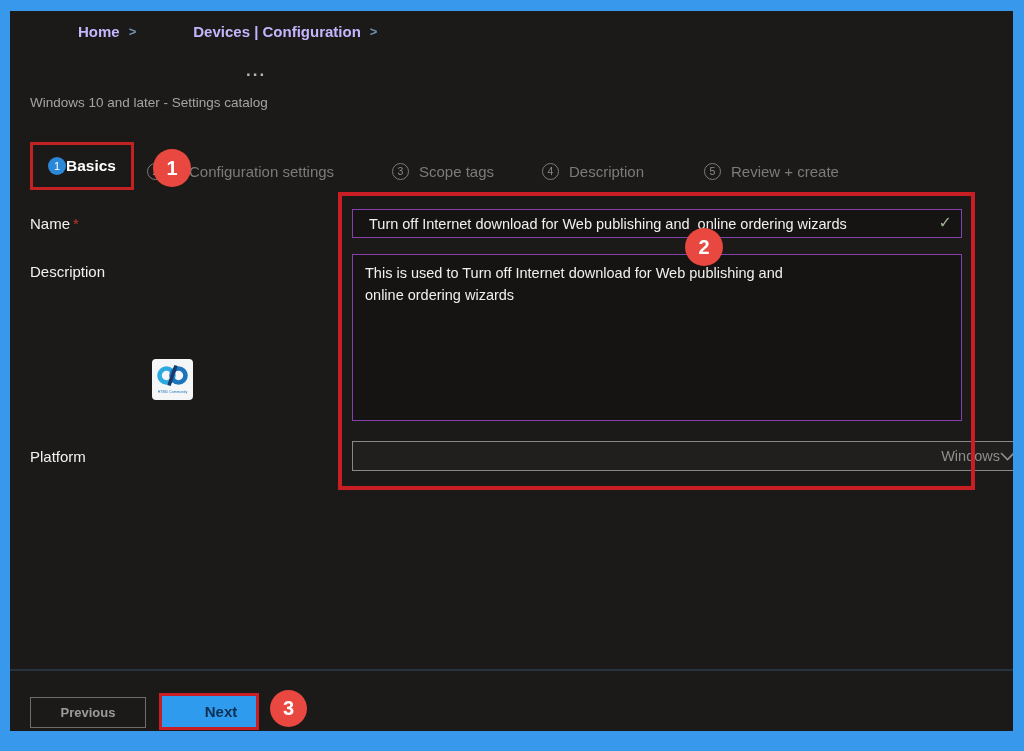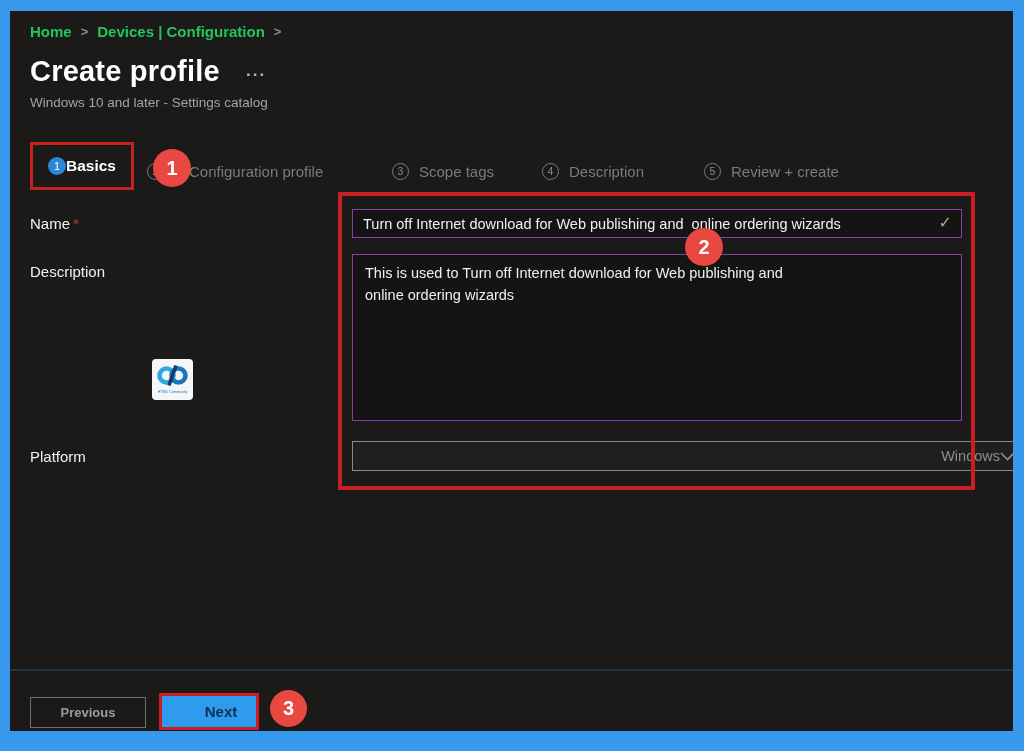--- a/index.html
+++ b/index.html
@@ -18,21 +18,21 @@
     background:#1b1a19;
     overflow:hidden;
   }
   
   .breadcrumb {
     position:absolute; left:20px; top:12px;
     font-size:15px; font-weight:bold; color:#459df2;
     display:flex; align-items:center; gap:9px;
     white-space:nowrap;
   }
-  .crumb { color:#22c55e; cursor:pointer; }
+  .crumb { color:#c4b5fd; cursor:pointer;margin-left:48px; }
   .crumb-sep { color:#6f93b5; font-weight:bold; font-size:13px; }
   
   .page-title {
     position:absolute; left:20px; top:44px;
     font-size:29px; font-weight:bold; color:#ffffff;
     letter-spacing:0.2px;
   }
   .title-ellipsis {
     position:absolute; left:236px; top:50px;
     color:#b6b4b2; font-size:17px; font-weight:bold; letter-spacing:2px;
@@ -93,21 +93,21 @@
   .field-label {
     position:absolute; left:20px;
     font-size:15px; color:#f3f1ef;
   }
   .req { color:#c0392b; margin-left:3px; }
   .name-wrap { position:absolute; left:342px; top:198px; width:610px; height:29px; }
   .text-input {
     width:100%; height:100%;
     background:#151413; border:1.8px solid #8440ad;
     color:#f2f0ee; font-size:14.5px; font-family:inherit;
-    padding:0 30px 0 10px; outline:none;
+    padding:0 30px 0 16px; outline:none;
   }
   .valid-check {
     position:absolute; right:10px; top:4px;
     color:#9bb58f; font-size:16px; font-weight:bold;
   }
   .desc-box {
     position:absolute; left:342px; top:243px; width:610px; height:167px;
     background:#151413; border:1.8px solid #8440ad;
     color:#f2f0ee; font-size:14.5px; line-height:22px;
     padding:7px 12px; white-space:pre-wrap; cursor:text;
@@ -146,34 +146,33 @@
 <div class="frame">
   <div class="screen">
 
     <nav class="breadcrumb">
       <span class="crumb">Home</span>
       <span class="crumb-sep">&gt;</span>
       <span class="crumb">Devices | Configuration</span>
       <span class="crumb-sep">&gt;</span>
     </nav>
 
-    <h1 class="page-title">Create profile</h1>
     <button class="title-ellipsis">...</button>
     <div class="subtitle">Windows 10 and later - Settings catalog</div>
 
     <div class="tab-basics-box">
       <span class="tab" style="position:static;">
         <span class="step-circle">1</span>
         <span class="tab-label">Basics</span>
       </span>
     </div>
 
     <span class="tab tab-config">
       <span class="step-circle">2</span>
-      <span>Configuration profile</span>
+      <span>Configuration settings</span>
     </span>
 
     <span class="tab tab-scope">
       <span class="step-circle">3</span>
       <span>Scope tags</span>
     </span>
 
     <span class="tab tab-assign">
       <span class="step-circle">4</span>
       <span>Description</span>

